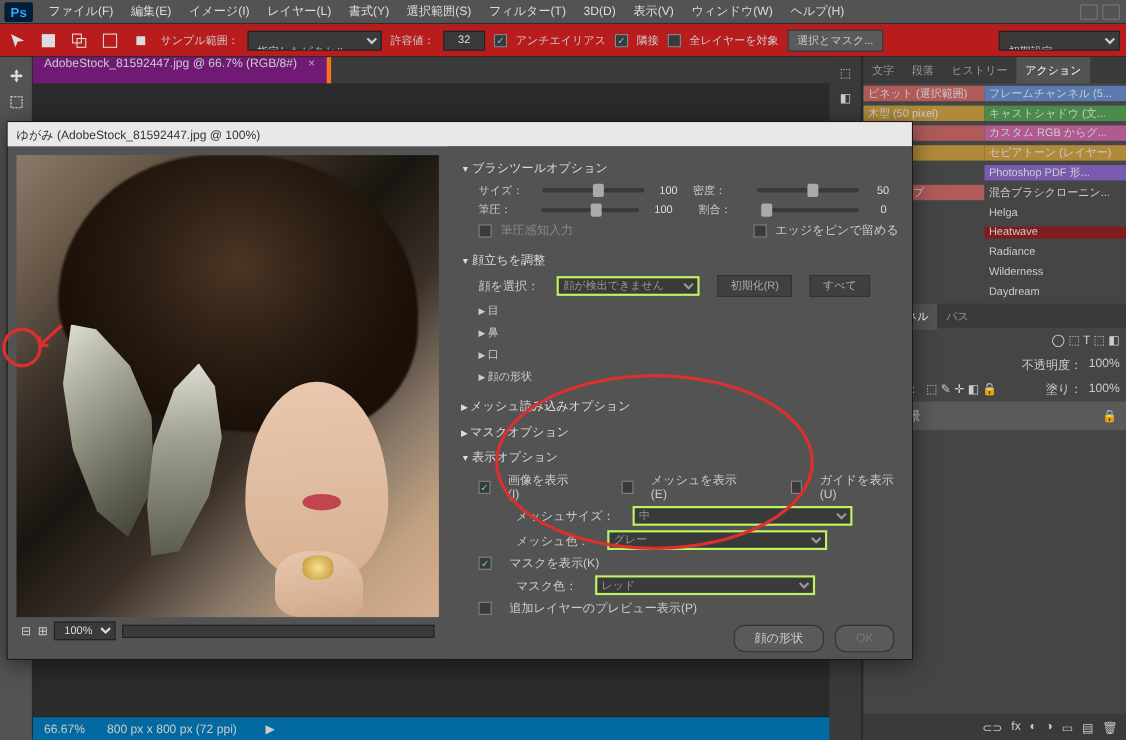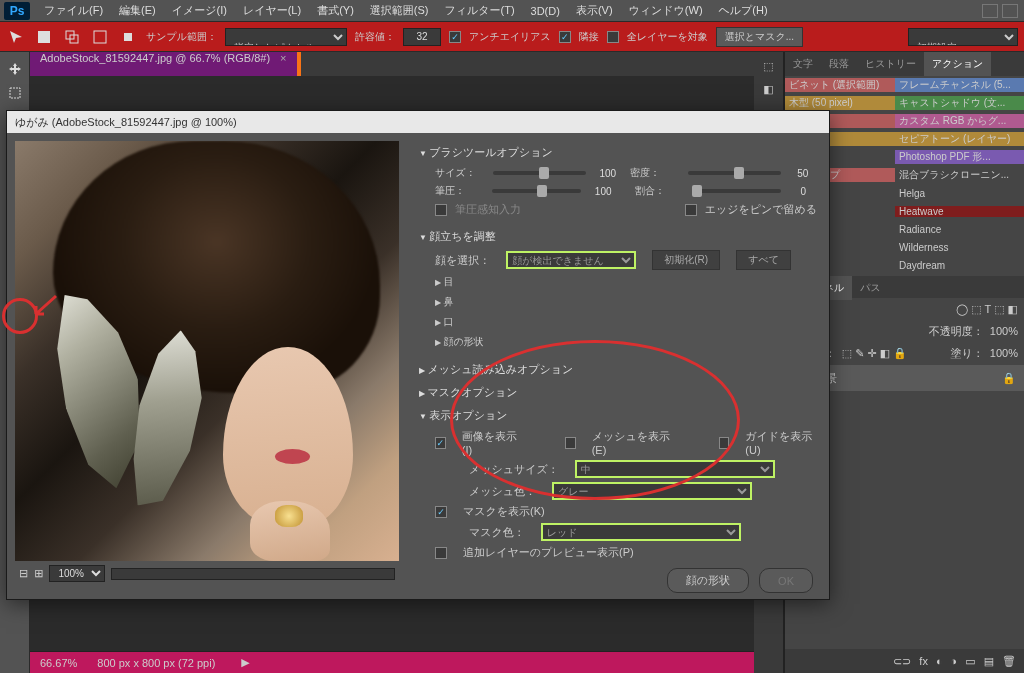--- a/index.html
+++ b/index.html
@@ -16,21 +16,21 @@
 .opt-num{background:#3a3a3a;border:1px solid #222;color:#ddd;width:38px;height:18px;text-align:center;font-size:10px}
 .checkbox{width:12px;height:12px;background:#3a3a3a;border:1px solid #888;display:inline-flex;align-items:center;justify-content:center;font-size:9px;color:#6cf}
 .opt-btn{background:#5a5a5a;border:1px solid #333;padding:2px 8px;font-size:10px}
 .work{display:flex;height:621px}
 .toolbox{width:30px;background:#535353;border-right:1px solid #2a2a2a;display:flex;flex-direction:column;padding-top:6px;gap:2px}
 .tbtn{width:26px;height:22px;margin:0 auto;display:flex;align-items:center;justify-content:center;color:#ddd;position:relative}
 .center{flex:1;display:flex;flex-direction:column;background:#2b2b2b;position:relative}
 .doc-tab{height:24px;background:#701a75;display:flex;align-items:flex-start;padding:0 10px;color:#ddd;font-size:11px;width:fit-content;border-right:4px solid #f97316}
 .doc-tab .x{margin-left:10px;color:#aaa}
 .canvas-area{flex:1;background:#2b2b2b;position:relative}
-.statusbar{height:22px;background:#be185d;display:flex;align-items:center;padding:0 10px;gap:20px;color:#ddd;font-size:10px;border-top:1px solid #222}
+.statusbar{height:22px;background:#0369a1;display:flex;align-items:center;padding:0 10px;gap:20px;color:#ddd;font-size:10px;border-top:1px solid #222}
 .rpanel{width:240px;background:#454545;border-left:1px solid #222;display:flex;flex-direction:column}
 .rp-iconcol{width:30px;background:#3a3a3a;border-right:1px solid #222;display:flex;flex-direction:column;align-items:center;padding-top:8px;gap:10px}
 .rp-head{display:flex;background:#3a3a3a;height:24px;align-items:flex-end}
 .rp-tab{padding:0 8px;color:#999;height:24px;display:flex;align-items:center;font-size:10px}
 .rp-tab.active{background:#535353;color:#fff}
 .action-list{background:#454545}
 .action-row{display:flex;height:18px;align-items:center}
 .act-left{width:110px;padding:0 4px;font-size:10px;overflow:hidden;white-space:nowrap}
 .act-right{flex:1;padding:0 4px;font-size:10px;overflow:hidden;white-space:nowrap}
 .rp-sec2{margin-top:2px}

